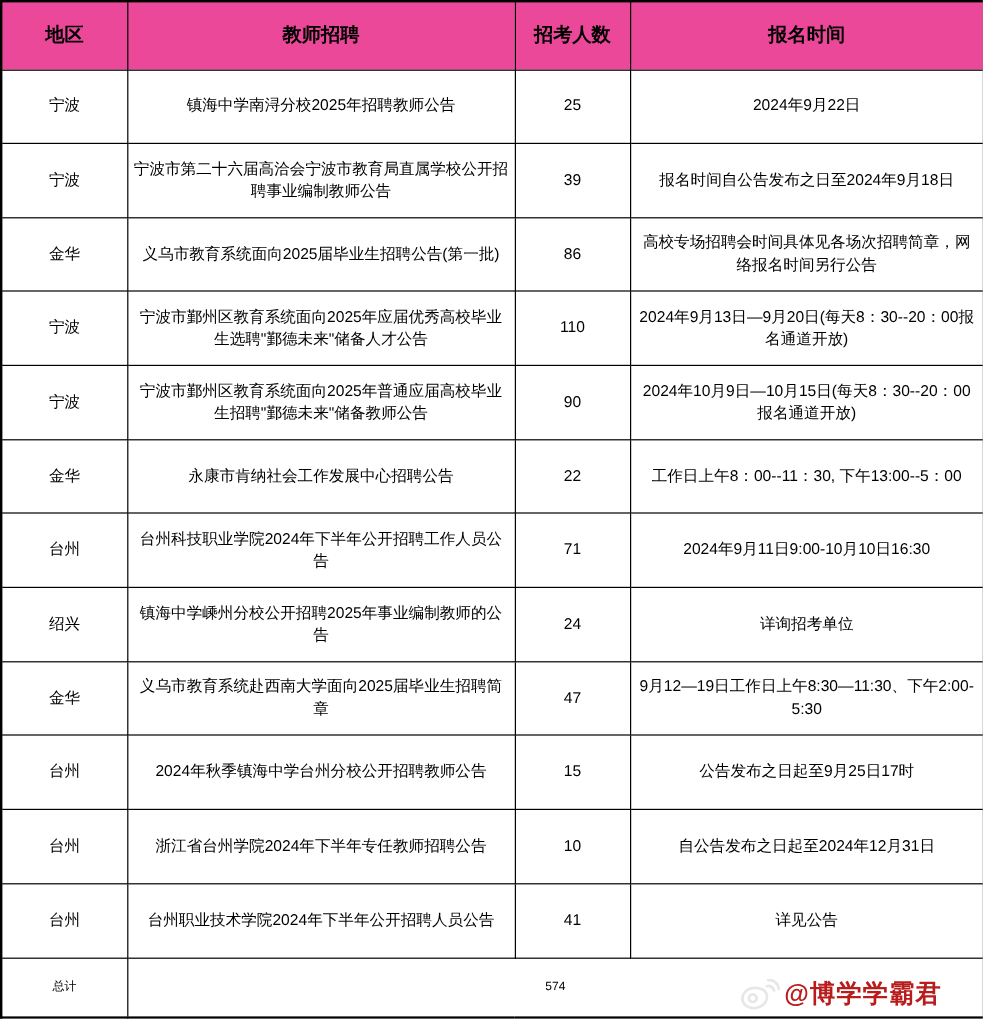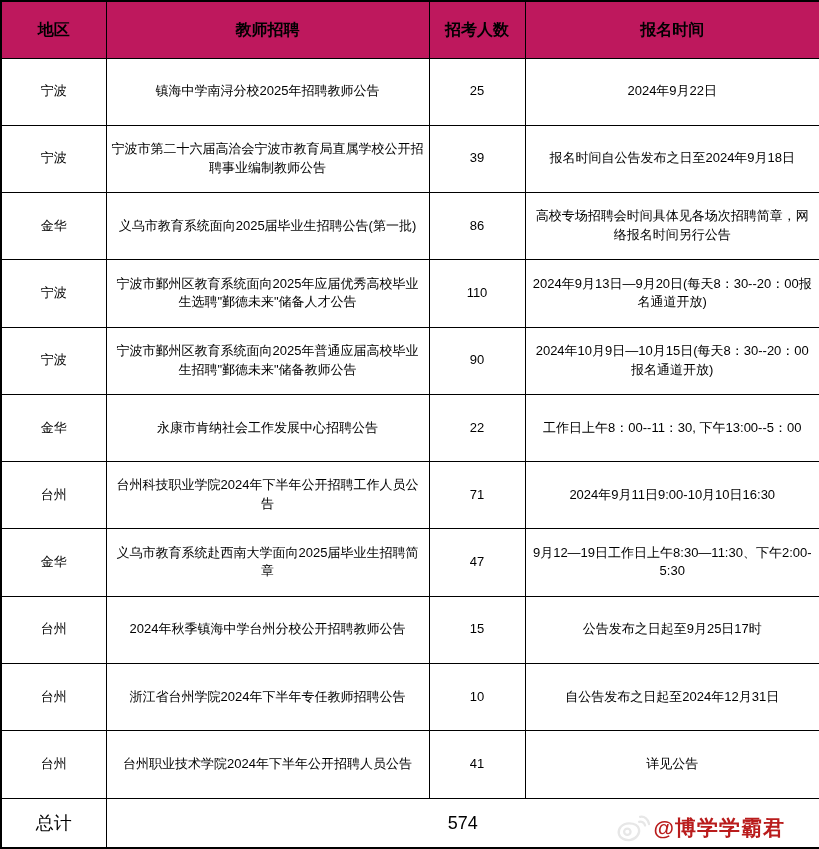--- a/index.html
+++ b/index.html
@@ -19,26 +19,26 @@
     border: 2px solid #000000;
   }
   .recruit th, .recruit td {
     border: 1px solid #000000;
     text-align: center;
     vertical-align: middle;
     padding: 2px 5px;
     line-height: 1.45;
     word-break: break-all;
   }
-  .recruit thead tr { height: 57px; background: #be185d; }
+  .recruit thead tr { height: 57px; background: #ec4899; }
   .recruit thead th { font-size: 16px; font-weight: bold; }
   .recruit tbody tr { height: 53px; }
   .recruit tbody td { font-size: 13px; }
   .recruit tfoot tr { height: 50px; }
-  .recruit tfoot td { font-size: 18px; }
+  .recruit tfoot td { font-size: 10px; }
   .col-region { width: 105px; }
   .col-title  { width: 323px; }
   .col-count  { width: 96px; }
   .col-time   { width: 295px; }
   .watermark {
     position: absolute;
     right: 34px; bottom: 6px;
     display: flex; align-items: center; gap: 4px;
     color: #b91c1c;
     font-size: 21px;
@@ -111,20 +111,26 @@
     <td>工作日上午8：00--11：30, 下午13:00--5：00</td>
   </tr>
 
   <tr>
     <td>台州</td>
     <td>台州科技职业学院2024年下半年公开招聘工作人员公告</td>
     <td>71</td>
     <td>2024年9月11日9:00-10月10日16:30</td>
   </tr>
 
+  <tr>
+    <td>绍兴</td>
+    <td>镇海中学嵊州分校公开招聘2025年事业编制教师的公告</td>
+    <td>24</td>
+    <td>详询招考单位</td>
+  </tr>
 
   <tr>
     <td>金华</td>
     <td>义乌市教育系统赴西南大学面向2025届毕业生招聘简章</td>
     <td>47</td>
     <td>9月12—19日工作日上午8:30—11:30、下午2:00-5:30</td>
   </tr>
 
   <tr>
     <td>台州</td>

